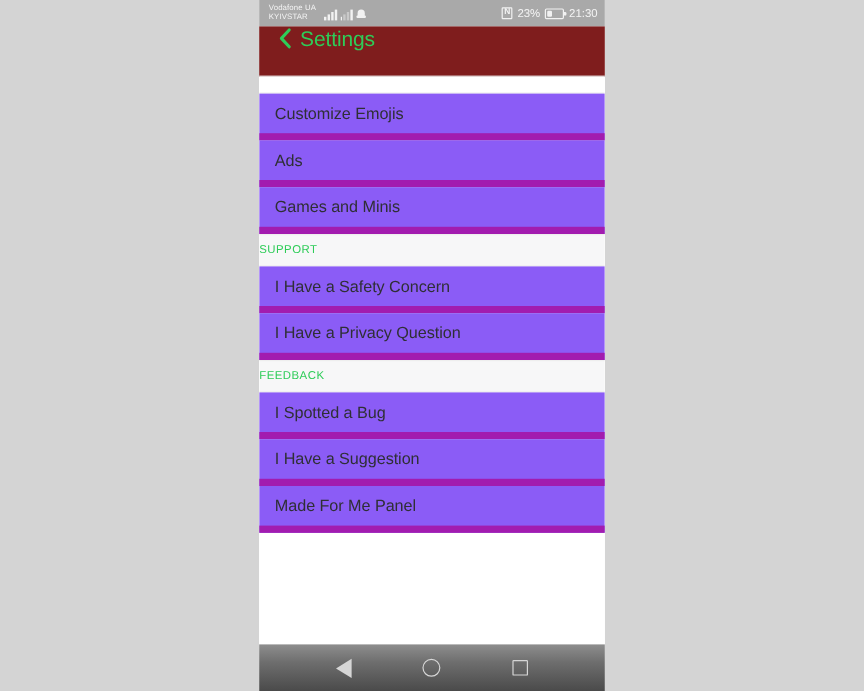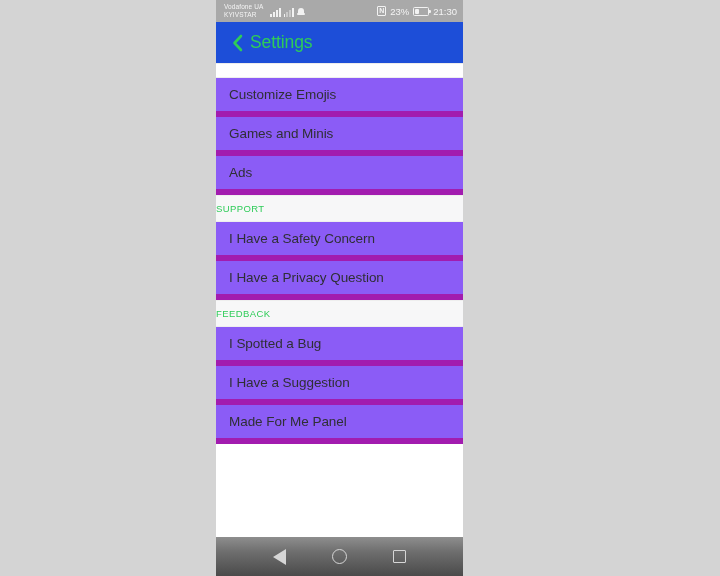--- a/index.html
+++ b/index.html
@@ -12,21 +12,21 @@
   .stage {
     position:relative;
     width:720px; height:576px;
     background:#d4d4d4;
   }
 
   
   .phone {
     position:absolute;
     left:216px; top:0;
-    width:247px; height:576px;
+    width:288px; height:576px;
     background:#ffffff;
     display:flex;
     flex-direction:column;
   }
 
   
   .statusbar {
     height:22px;
     background:#a9a9a9;
     color:#f2f2f2;
@@ -97,23 +97,22 @@
     width:2px; height:3px; background:#f2f2f2; border-radius:0 1px 1px 0;
   }
   .batt span {
     position:absolute; left:1px; top:1px; bottom:1px;
     width:24%; background:#f2f2f2; border-radius:1px;
   }
 
   
   .header {
     height:42px;
-    background:#1d4ed8;
-    display:flex;
-    align-items:center;
+    background:#7f1d1d;
+    display:flex;
     padding-left:14px;
     border-bottom:1px solid #ececec;
     flex:0 0 auto;
   }
   .back-chevron {
     width:14px; height:20px;
     display:flex; align-items:center; justify-content:center;
     margin-right:6px;
     cursor:pointer;
   }
@@ -237,24 +236,24 @@
       <div class="page-title">Settings</div>
     </div>
 
     <div class="list">
       <div class="spacer-top"></div>
 
       <div class="row">
         <span class="row-label">Customize Emojis</span>
       </div>
       <div class="row">
+        <span class="row-label">Ads</span>
+      </div>
+      <div class="row">
         <span class="row-label">Games and Minis</span>
-      </div>
-      <div class="row">
-        <span class="row-label">Ads</span>
       </div>
 
       <div class="section-head">
         <span class="section-label">SUPPORT</span>
       </div>
       <div class="row">
         <span class="row-label">I Have a Safety Concern</span>
       </div>
       <div class="row">
         <span class="row-label">I Have a Privacy Question</span>

